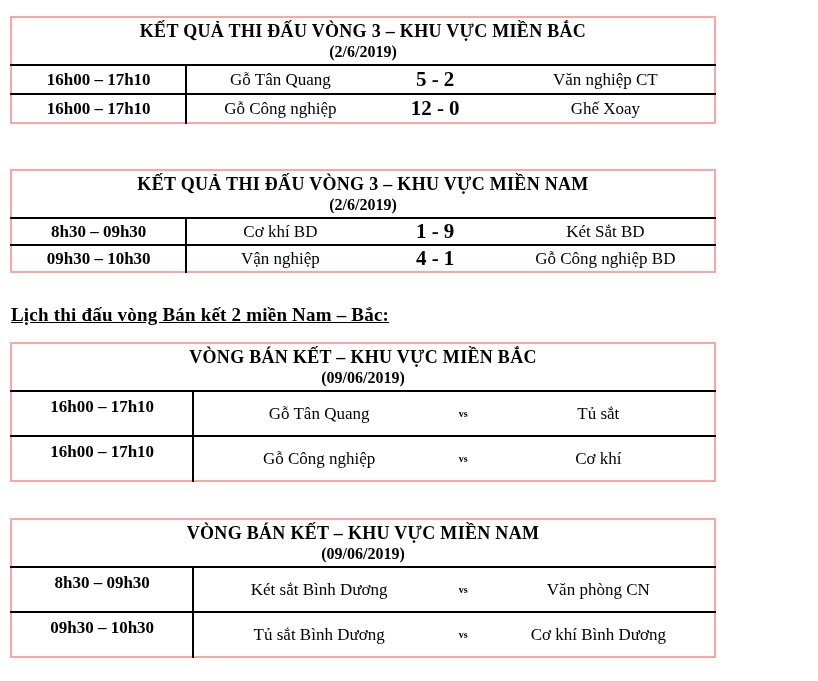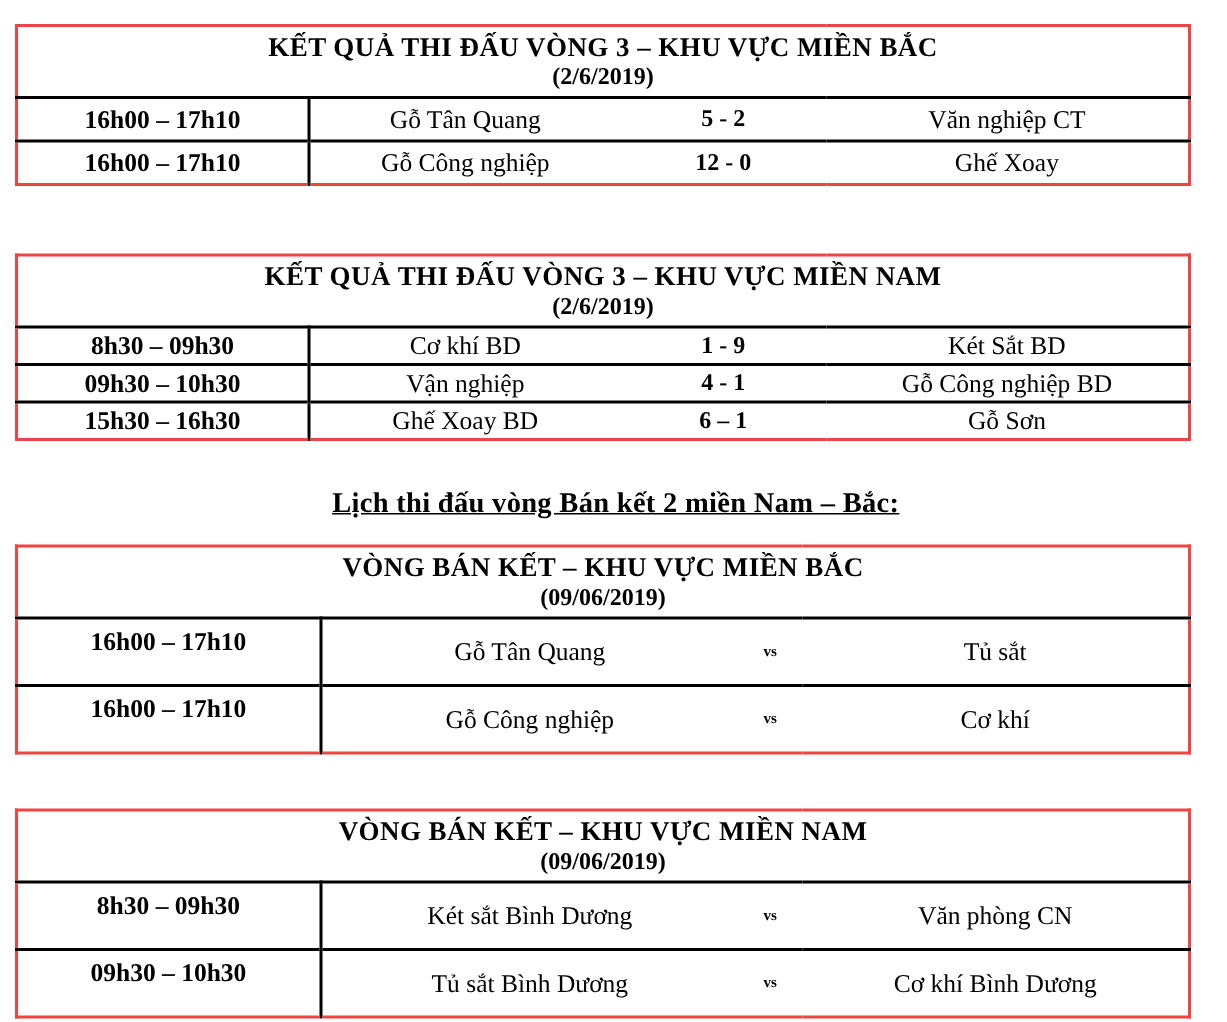--- a/index.html
+++ b/index.html
@@ -7,22 +7,22 @@
     width: 818px; height: 681px;
     background: #ffffff; color: #000000;
     font-family: "Liberation Serif", "DejaVu Serif", serif;
     overflow: hidden;
   }
   .page { padding: 16px 8px 0 10px; }
 
   table.match-table {
     border-collapse: collapse;
     table-layout: fixed;
-    width: 784px;
-    border: 2px solid #ef4444;
+    width: 706px;
+    border: 2px solid #fca5a5;
     background: #fff;
   }
   .match-table th {
     border-bottom: 2px solid #000;
     padding: 2px 0 3px 0;
     vertical-align: middle;
   }
   .t-title {
     font-weight: 700; font-size: 18px; line-height: 22px;
     text-align: center; letter-spacing: .3px;
@@ -34,39 +34,38 @@
     border-top: 2px solid #000;
     text-align: center;
     font-size: 17px;
     vertical-align: middle;
     white-space: nowrap;
     overflow: hidden;
     padding: 0;
     border-radius: 10px;
   }
   .match-table td.time { border-right: 2px solid #000; font-weight: 700; }
-  .match-table td.score { font-weight: 700; font-size: 16px; }
+  .match-table td.score { font-weight: 700; font-size: 21px; }
 
   
   .t1 td { height: 27px; }
   .t2 { margin-top: 45px; }
   .t2 td { height: 23px; }
 
   
   .fixture td { height: 38px; }
   .fixture td.time { vertical-align: top; padding-top: 5px; }
   .fixture td.score { font-size: 10px; }
   .t4 { margin-top: 36px; }
 
   .heading {
     font-weight: 700; font-size: 19px;
     text-decoration: underline;
     margin: 31px 0 16px 1px;
     letter-spacing: .2px;
-    text-align: center;
   }
 </style>
 </head>
 <body>
 
 <div class="page">
 
   <table class="match-table result t1">
     <colgroup>
       <col style="width:24.9%">
@@ -118,26 +117,20 @@
         <td class="time">8h30 – 09h30</td>
         <td class="home">Cơ khí BD</td>
         <td class="score">1 - 9</td>
         <td class="away">Két Sắt BD</td>
       </tr>
       <tr>
         <td class="time">09h30 – 10h30</td>
         <td class="home">Vận nghiệp</td>
         <td class="score">4 - 1</td>
         <td class="away">Gỗ Công nghiệp BD</td>
-      </tr>
-      <tr>
-        <td class="time">15h30 – 16h30</td>
-        <td class="home">Ghế Xoay BD</td>
-        <td class="score">6 – 1</td>
-        <td class="away">Gỗ Sơn</td>
       </tr>
     </tbody>
   </table>
 
   <div class="heading">Lịch thi đấu vòng Bán kết 2 miền Nam – Bắc:</div>
 
   <table class="match-table fixture t3">
     <colgroup>
       <col style="width:25.9%">
         <col style="width:35.6%">

